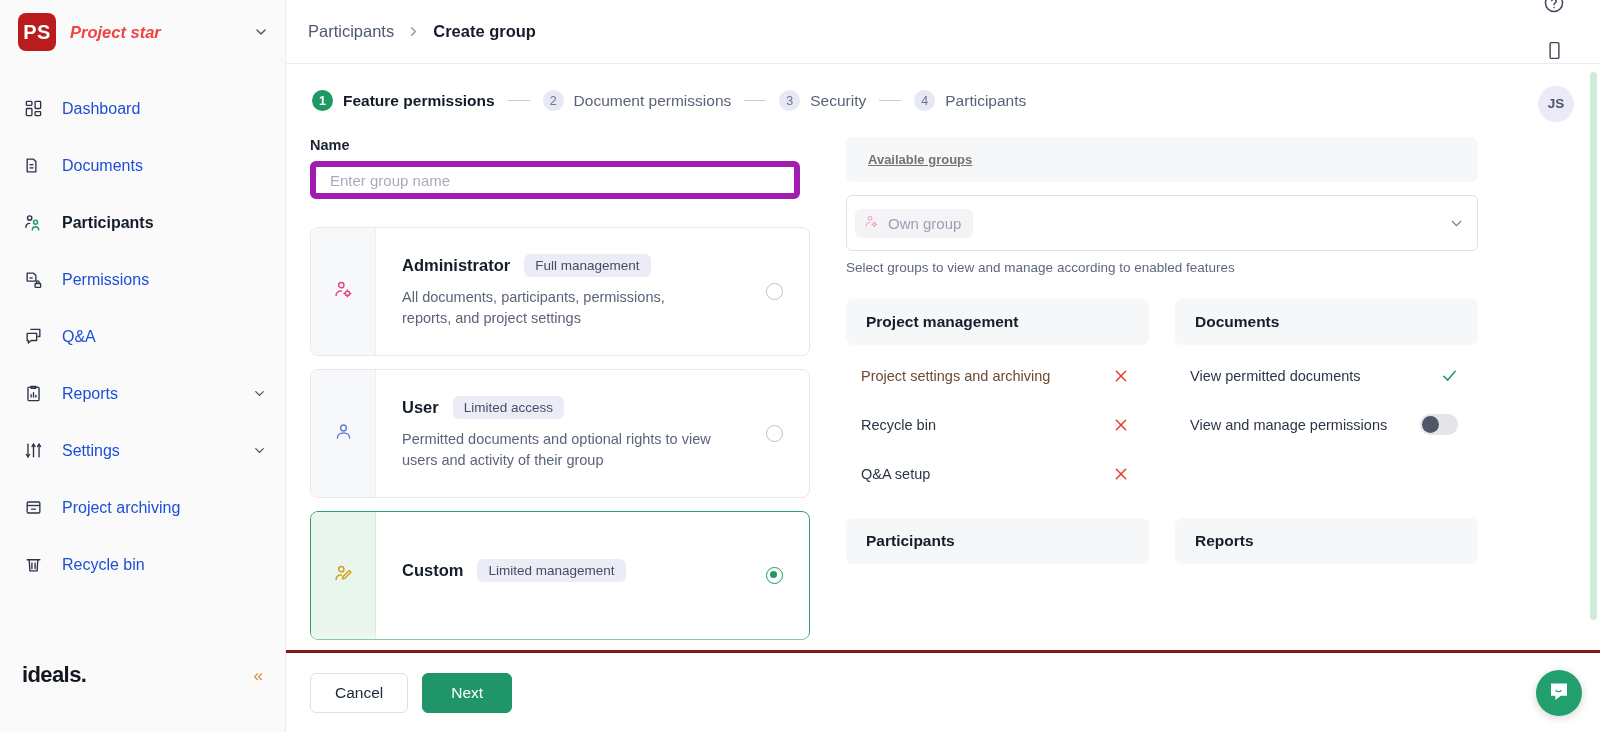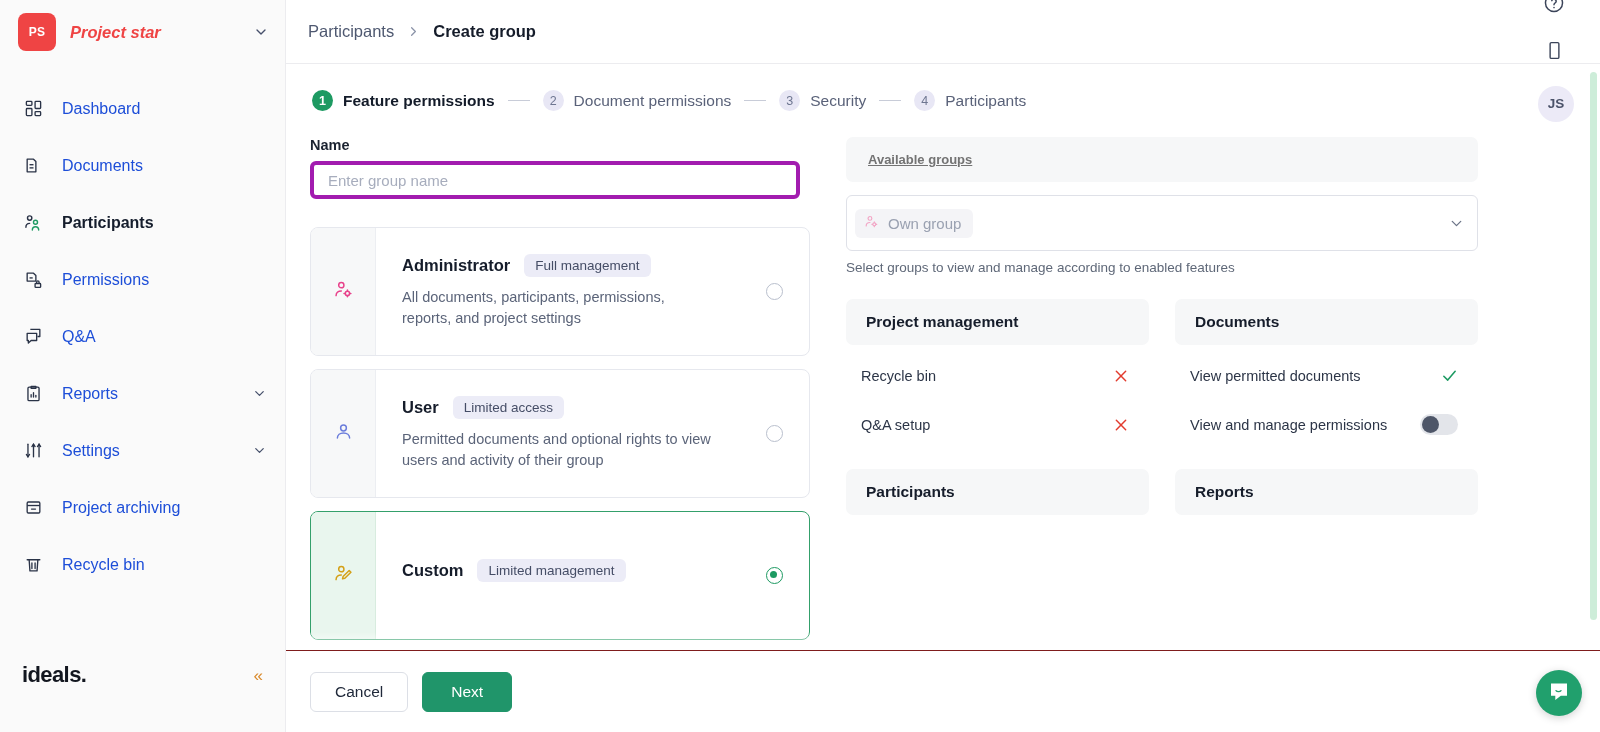--- a/index.html
+++ b/index.html
@@ -21,22 +21,22 @@
     flex: 0 0 286px;
     position: relative;
   }
   .proj-head {
     display: flex; align-items: center;
     height: 64px; padding: 0 16px 0 18px;
     gap: 14px;
   }
   .proj-badge {
     width: 38px; height: 38px; border-radius: 8px;
-    background: #ef4444; color: #fff;
-    font-size: 12px; font-weight: 600;
+    background: #b91c1c; color: #fff;
+    font-size: 20px; font-weight: 600;
     display: flex; align-items: center; justify-content: center;
     letter-spacing: .3px;
     flex: 0 0 38px;
   }
   .proj-name {
     font-size: 16.5px; font-weight: 700; color: #ef4444;
     flex: 1 1 auto; white-space: nowrap; overflow: hidden; font-style: italic;
   }
   .chev { color: #46506b; flex: 0 0 auto; display: flex; }
   .nav { margin-top: 16px; flex: 1 1 auto; }
@@ -100,21 +100,21 @@
   .step-label { font-size: 15.5px; color: #5a6279; white-space: nowrap; }
   .step.active .step-label { color: #131b29; font-weight: 700; }
   .step-dash { width: 22px; height: 1px; background: #c8ccd8; margin: 0 13px; flex: 0 0 22px; }
 
   .cols { display: flex; gap: 36px; align-items: flex-start; }
   .colL { width: 500px; flex: 0 0 500px; }
   .colR { flex: 1 1 auto; min-width: 0; max-width: 632px; }
 
   .field-label { font-size: 14.5px; font-weight: 700; color: #1b2331; margin-bottom: 8px; }
   .txtinput {
-    width: 490px; height: 38px; border: 4px solid #a21caf; border-radius: 6px;
+    width: 490px; height: 38px; border: 6px solid #a21caf; border-radius: 6px;
     padding: 0 14px; font-size: 15px; color: #1b2331;
     font-family: "Liberation Sans", sans-serif; outline: none; background: #fff;
   }
   .txtinput::placeholder { color: #a7adbd; }
 
   .role-list { margin-top: 28px; display: flex; flex-direction: column; gap: 13px; }
   .role-card {
     display: flex; align-items: stretch;
     border: 1px solid #e6e8ee; border-radius: 8px; background: #fff;
     overflow: hidden; cursor: pointer; min-height: 129px;
@@ -177,21 +177,21 @@
   .mark-x { color: #e23b2e; font-size: 17px; line-height: 1; display: flex; }
   .mark-v { color: #1d9a62; font-size: 17px; line-height: 1; display: flex; }
   .switch { width: 38px; height: 21px; border-radius: 11px; background: #e3e5ea; position: relative; flex: 0 0 38px; cursor: pointer; }
   .switch .knob { position: absolute; left: 2px; top: 2px; width: 17px; height: 17px; border-radius: 50%; background: #4e5668; }
 
   .perm-grid2 { display: flex; gap: 26px; margin-top: 20px; }
 
   
   .footer {
     height: 82px; flex: 0 0 82px;
-    border-top: 1px solid #7f1d1d;
+    border-top: 3px solid #7f1d1d;
     display: flex; align-items: center; gap: 14px;
     padding: 0 24px;
     background: #fff;
   }
   .btn {
     height: 40px; border-radius: 6px; font-size: 15.5px;
     display: flex; align-items: center; justify-content: center;
     cursor: pointer; font-family: "Liberation Sans", sans-serif;
   }
   .btn-cancel { background: #fff; border: 1px solid #dcdfe6; color: #20293a; padding: 0 24px; }
@@ -523,20 +523,29 @@
               </span>
             </div>
 
             <div class="helper">Select groups to view and manage according to enabled features</div>
 
             <div class="perm-grid">
 
               <div class="perm-col">
                 <div class="perm-head">Project management</div>
 
+                <div class="perm-row hovered">
+                  <span class="perm-name">Project settings and archiving</span>
+                  <span class="mark-x">
+                    <svg width="16" height="16" viewBox="0 0 24 24" fill="none" stroke="currentColor" stroke-width="2.2" stroke-linecap="round">
+                        <line x1="5" y1="5" x2="19" y2="19"></line>
+                        <line x1="19" y1="5" x2="5" y2="19"></line>
+                      </svg>
+                  </span>
+                </div>
 
                 <div class="perm-row">
                   <span class="perm-name">Recycle bin</span>
                   <span class="mark-x">
                     <svg width="16" height="16" viewBox="0 0 24 24" fill="none" stroke="currentColor" stroke-width="2.2" stroke-linecap="round">
                         <line x1="5" y1="5" x2="19" y2="19"></line>
                         <line x1="19" y1="5" x2="5" y2="19"></line>
                       </svg>
                   </span>
                 </div>

